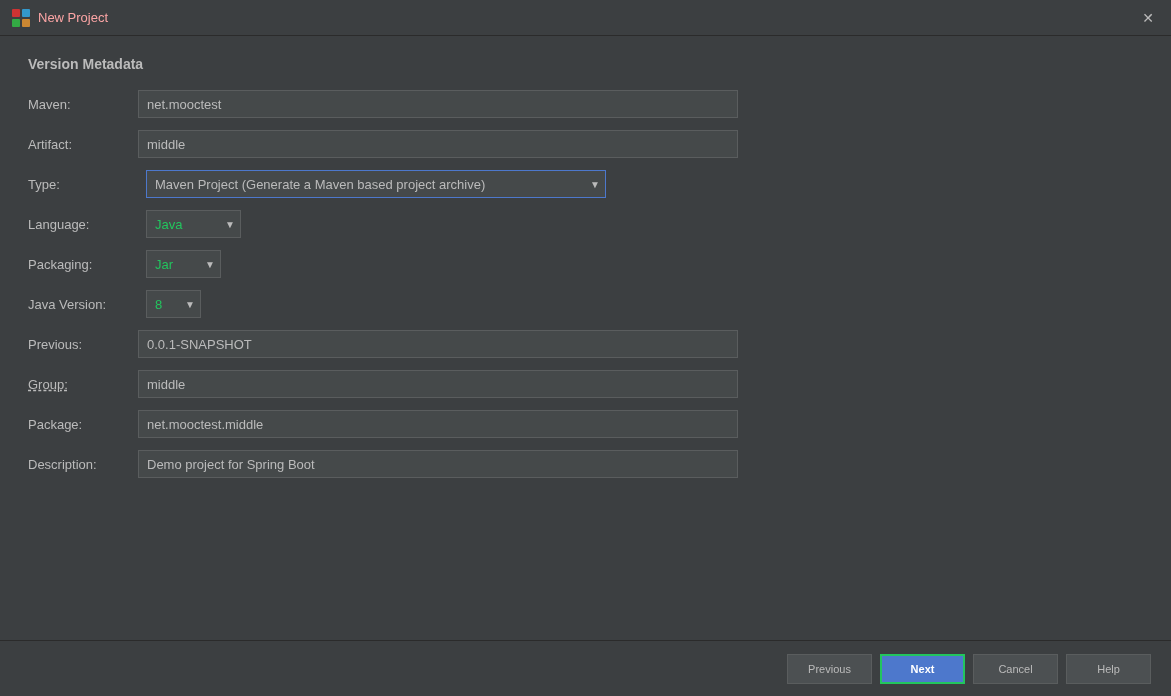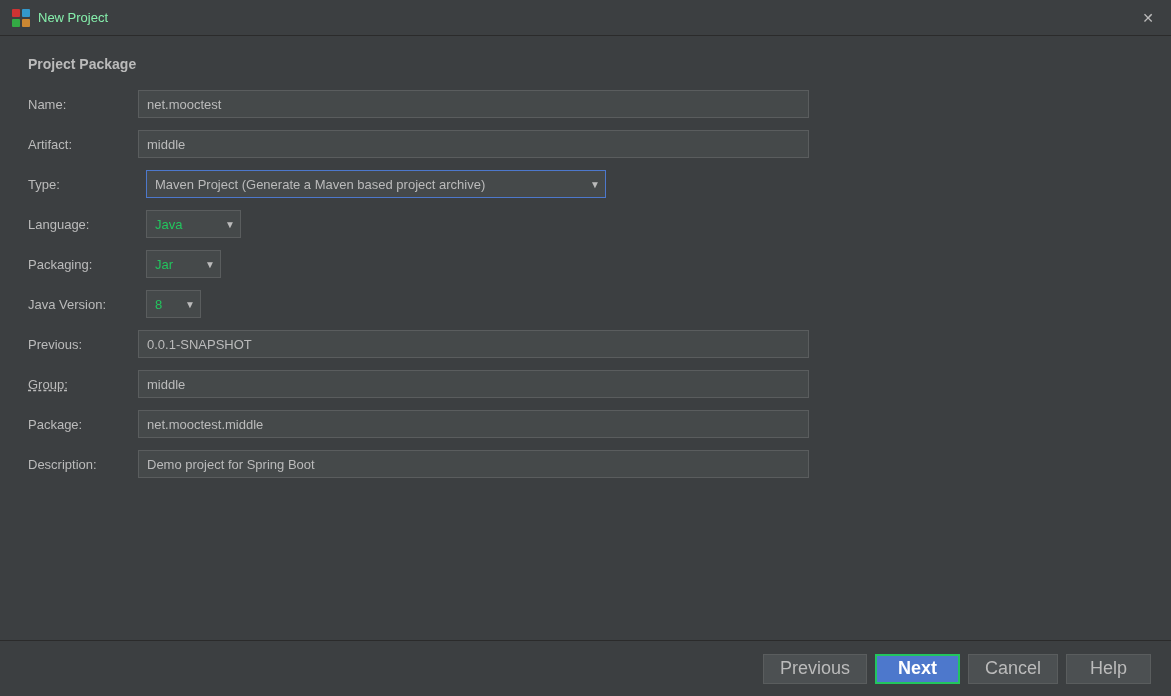--- a/index.html
+++ b/index.html
@@ -27,21 +27,21 @@
       gap: 8px;
     }
     .title-bar-icon {
       width: 18px;
       height: 18px;
       display: flex;
       align-items: center;
       justify-content: center;
     }
     .title-bar-title {
-      color: #86efac;
+      color: #fca5a5;
       font-size: 13px;
     }
     .close-btn {
       width: 22px;
       height: 22px;
       display: flex;
       align-items: center;
       justify-content: center;
       cursor: pointer;
       color: #bbbbbb;
@@ -72,21 +72,21 @@
       text-decoration-style: dashed;
     }
     .text-input {
       background: #45494a;
       border: 1px solid #5a5d5e;
       color: #bbbbbb;
       font-size: 13px;
       padding: 4px 8px;
       height: 28px;
       outline: none;
-      width: 671px;
+      width: 600px;
     }
     .select-wrapper {
       position: relative;
       display: inline-flex;
       align-items: center;
       padding-left: 8px;
     }
     .select-type {
       background: #45494a;
       border: 1px solid #4d78cc;
@@ -131,21 +131,21 @@
       justify-content: flex-end;
       padding: 0 20px;
       gap: 8px;
       border-top: 1px solid #2b2b2b;
       background: #3c3f41;
     }
     .btn {
       height: 30px;
       min-width: 85px;
       padding: 0 16px;
-      font-size: 18px;
+      font-size: 11px;
       cursor: pointer;
       border: 1px solid #5a5d5e;
       background: #4c5052;
       color: #bbbbbb;
       outline: none;
     }
     .btn-primary {
       background: #4d78cc;
       border: 2px solid #22c55e;
       color: #ffffff;
@@ -164,24 +164,24 @@
         <rect y="10" width="8" height="8" fill="#33aa44" rx="1"></rect>
         <rect x="10" y="10" width="8" height="8" fill="#cc8833" rx="1"></rect>
       </svg>
     </div>
     <span class="title-bar-title">New Project</span>
   </div>
   <div class="close-btn">✕</div>
 </div>
 
 <div class="dialog-body">
-  <div class="section-title">Project Package</div>
-
-  <div class="form-row">
-    <label class="form-label">Name:</label>
+  <div class="section-title">Version Metadata</div>
+
+  <div class="form-row">
+    <label class="form-label">Maven:</label>
     <input class="text-input" type="text" value="net.mooctest" style="">
   </div>
 
   <div class="form-row">
     <label class="form-label">Artifact:</label>
     <input class="text-input" type="text" value="middle" style="">
   </div>
 
   <div class="form-row">
     <label class="form-label">Type:</label>

